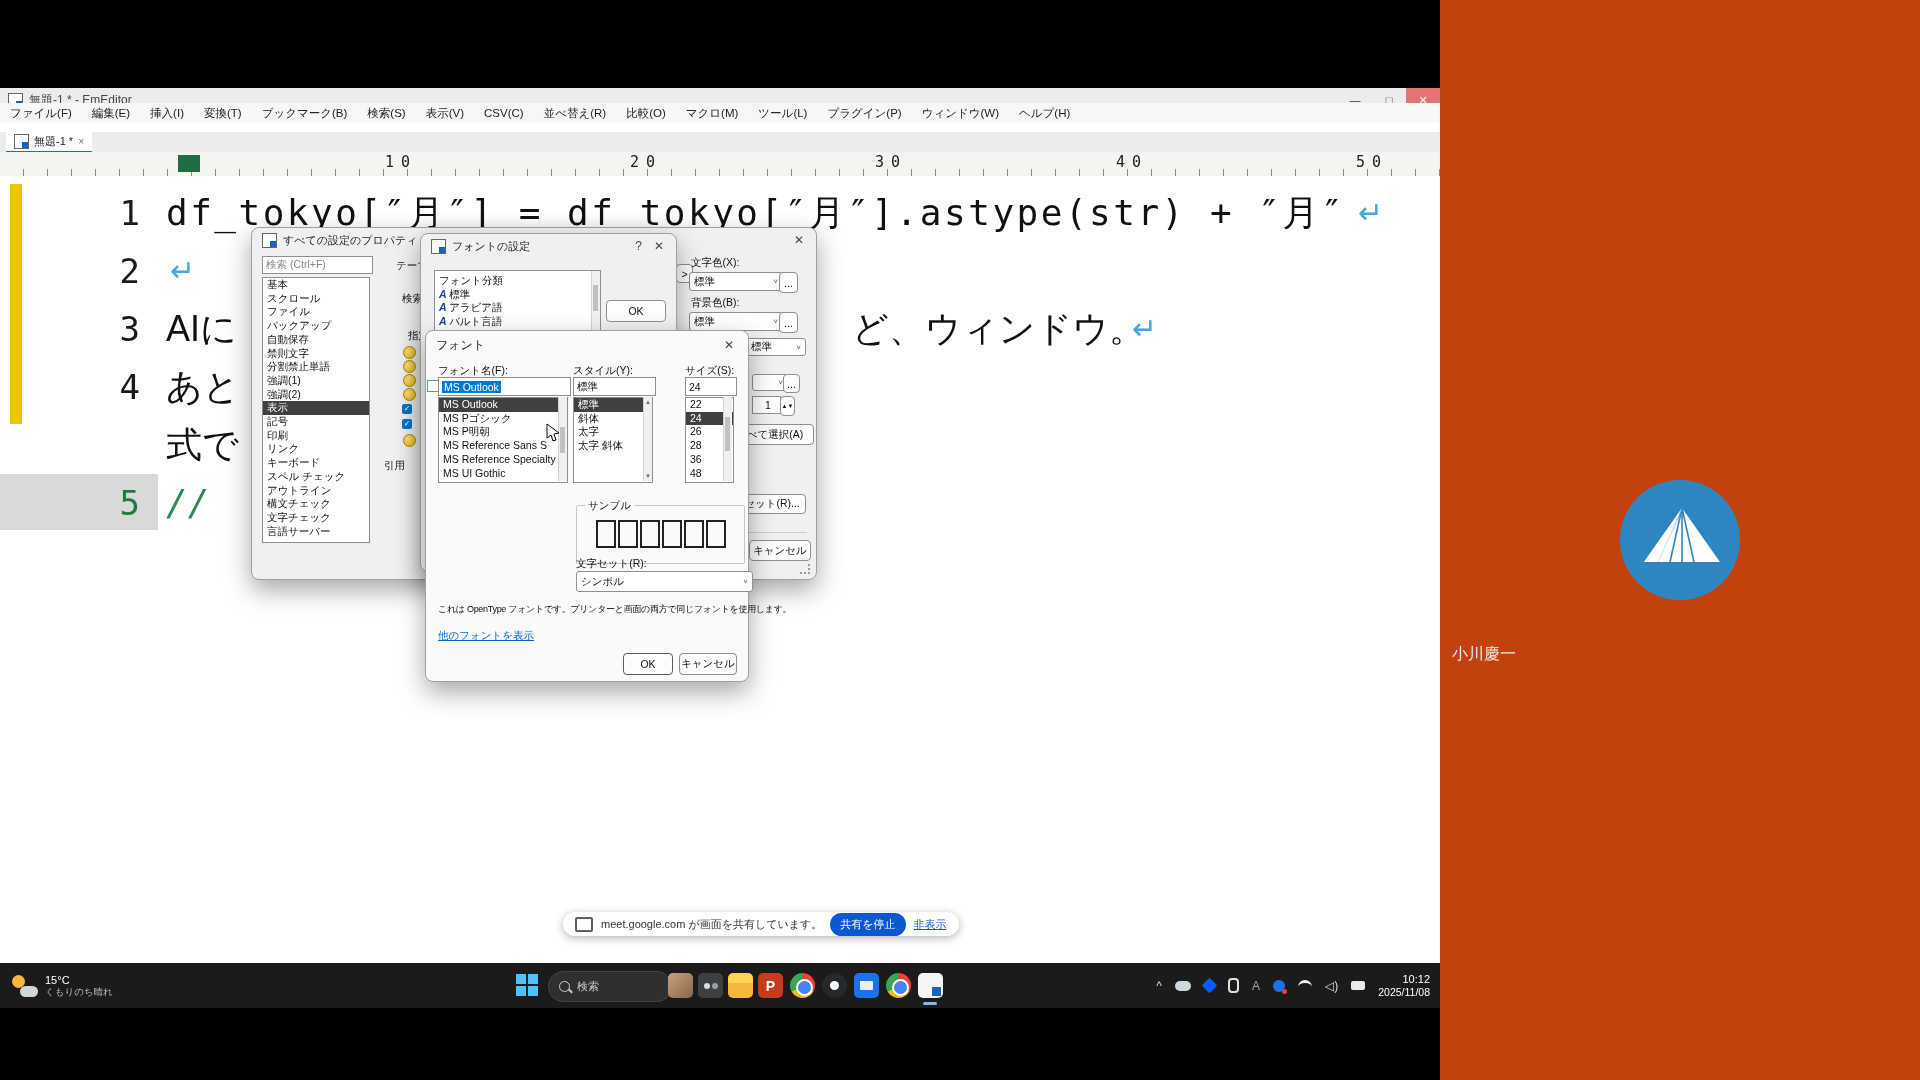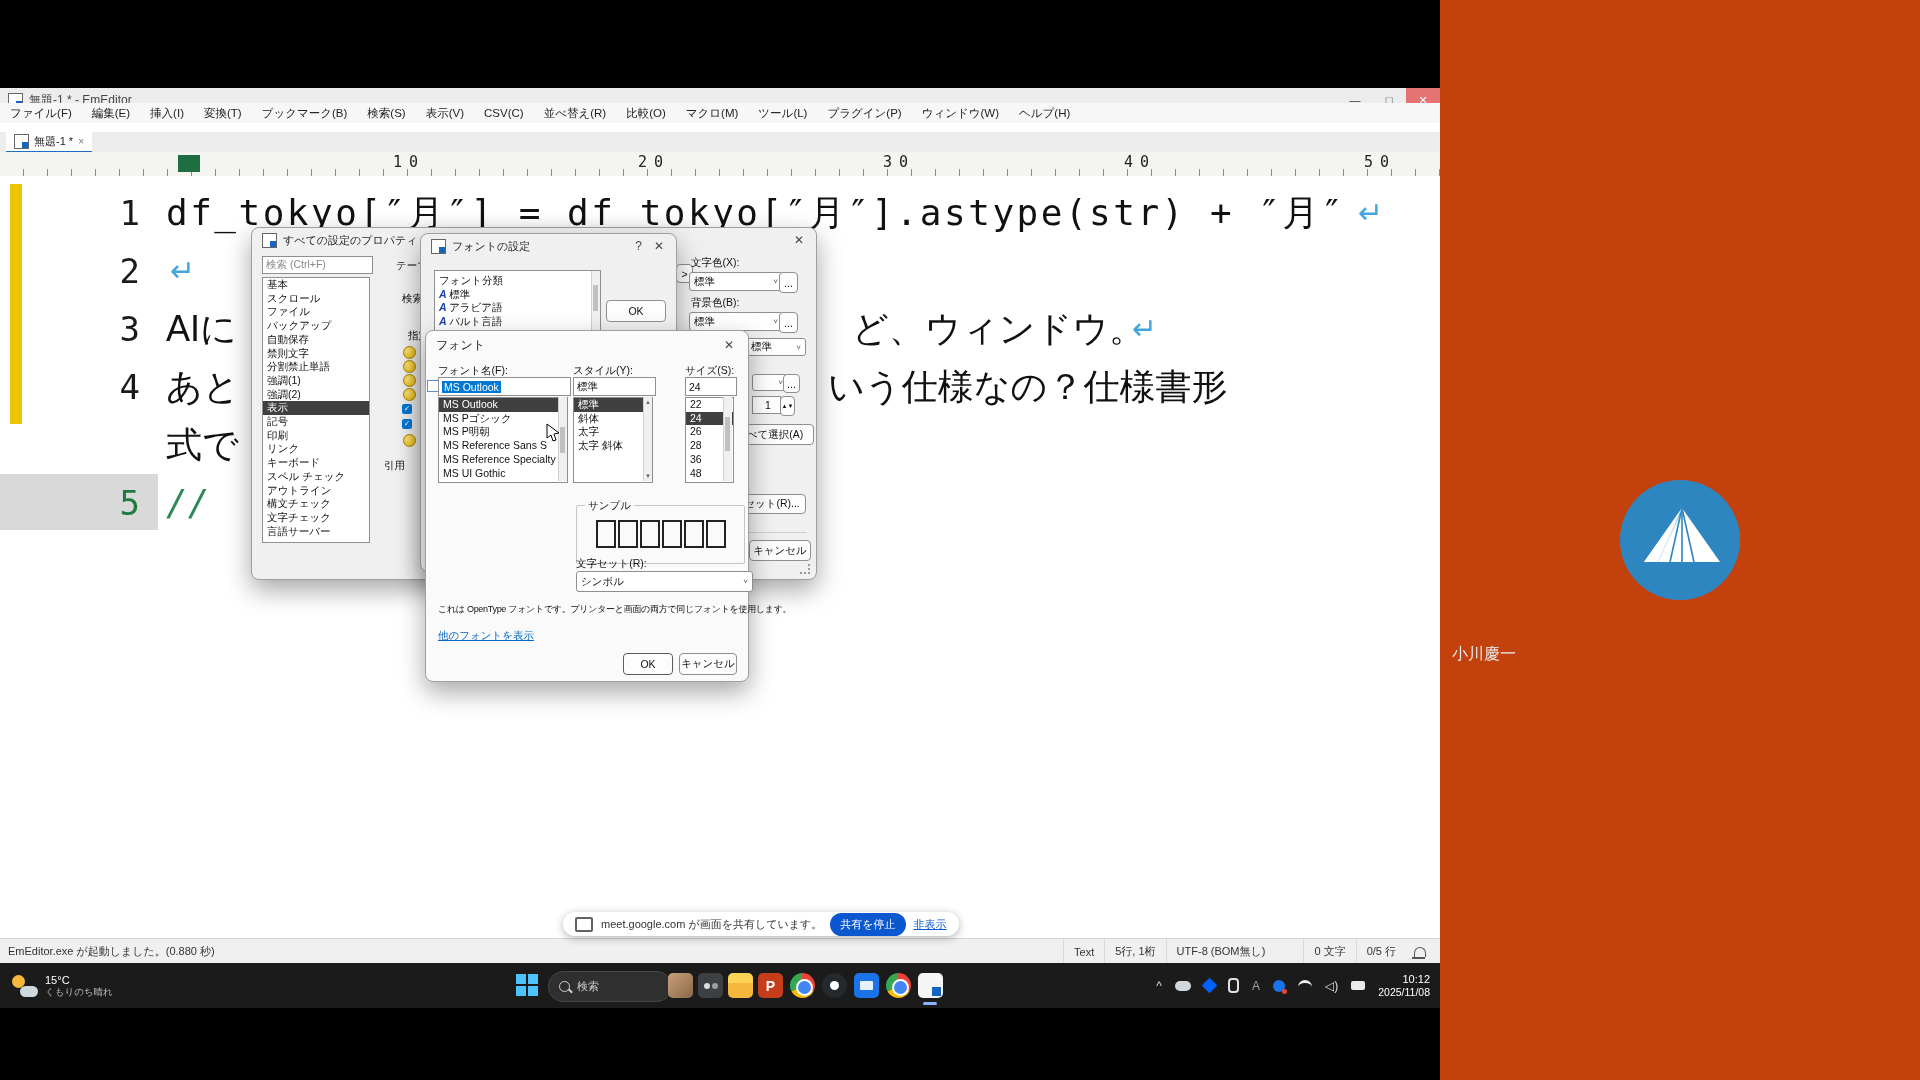--- a/index.html
+++ b/index.html
@@ -26,21 +26,21 @@
   
   .tabbar{position:absolute;left:0;top:44px;width:1440px;height:20px;background:#ececec;border-bottom:1px solid #d946ef;}
   .tab{position:absolute;left:6px;top:0;height:19px;background:#fff;border-bottom:2px solid #1a6fc4;display:flex;align-items:center;padding:0 8px;gap:5px;}
   .tab .lbl{font-size:11px;color:#222;}
   .tab .x{font-size:10px;color:#777;}
 
   
   .ruler{position:absolute;left:0;top:64px;width:1440px;height:24px;background:#f4f4f0;border-bottom:1px solid #cfcfcf;
     background-image:repeating-linear-gradient(90deg,#f4f4f0 0 23px,#8a8a8a 23px 24px);background-size:100% 7px;background-repeat:no-repeat;background-position:0 17px;}
   .ruler-box{position:absolute;left:178px;top:3px;width:22px;height:17px;background:#1e6e41;}
-  .ruler-num{position:absolute;top:1px;font-size:15px;color:#222;letter-spacing:7px;font-family:"DejaVu Sans Mono",monospace;margin-left:8px;}
+  .ruler-num{position:absolute;top:1px;font-size:15px;color:#222;letter-spacing:7px;font-family:"DejaVu Sans Mono",monospace;}
   .ruler-nums div:nth-child(1){left:385px}.ruler-nums div:nth-child(2){left:630px}
   .ruler-nums div:nth-child(3){left:875px}.ruler-nums div:nth-child(4){left:1116px}
   .ruler-nums div:nth-child(5){left:1356px}
 
   
   .editor{position:absolute;left:0;top:88px;width:1440px;height:762px;background:#fff;overflow:hidden;}
   .chg-bar{position:absolute;left:10px;top:8px;width:12px;height:240px;background:#edc500;}
   .curline-margin{position:absolute;left:0;top:298px;width:158px;height:56px;background:#d9d9d9;}
   .lnum{position:absolute;left:0;width:140px;text-align:right;font-family:"DejaVu Sans Mono",monospace;font-size:34px;color:#1a1a1a;line-height:58px;height:58px;}
   .lnum.green{color:#1f7a3f;}
@@ -195,21 +195,20 @@
       <div class="erow" style="top:66px">
         <span class="ret abs" style="left:170px">↵</span>
       </div>
       <div class="erow" style="top:124px">
         <span class="jp abs" style="left:166px">AIに</span>
         <span class="jp abs" style="left:852px">ど、ウィンドウ。</span>
         <span class="ret abs" style="left:1132px">↵</span>
       </div>
       <div class="erow" style="top:182px">
         <span class="jp abs" style="left:166px">あと</span>
-        <span class="jp abs" style="left:828px">いう仕様なの？仕様書形</span>
       </div>
       <div class="erow" style="top:240px">
         <span class="jp abs" style="left:166px">式で</span>
       </div>
       <div class="erow" style="top:298px">
         <span class="cmt abs" style="left:166px">//</span>
       </div>
     </div>
 
     <div class="dlg" id="dlg-props" style="left:251px;top:139px;width:564px;height:351px;z-index:10">
@@ -393,31 +392,20 @@
       </svg>
     </div>
 
     <div class="meetbar">
       <span class="cast-ico"></span>
       <span class="msg">meet.google.com が画面を共有しています。</span>
       <span class="stopbtn">共有を停止</span>
       <span class="hidelink">非表示</span>
     </div>
 
-    <div class="statusbar">
-      <span class="msg">EmEditor.exe が起動しました。(0.880 秒)</span>
-      <div class="status-cells">
-          <div class="status-cell">Text</div>
-          <div class="status-cell">5行, 1桁</div>
-          <div class="status-cell">UTF-8 (BOM無し)</div>
-          <div class="status-cell">0 文字</div>
-          <div class="status-cell">0/5 行</div>
-        </div>
-      <span class="bell"></span>
-    </div>
 
     <div class="taskbar">
       <div class="weather">
         <div class="wicon">
             <div class="sun"></div>
             <div class="cloud"></div>
           </div>
         <div class="wtxt">
           <div class="wtemp">15°C</div>
           <div class="wdesc">くもりのち晴れ</div>

